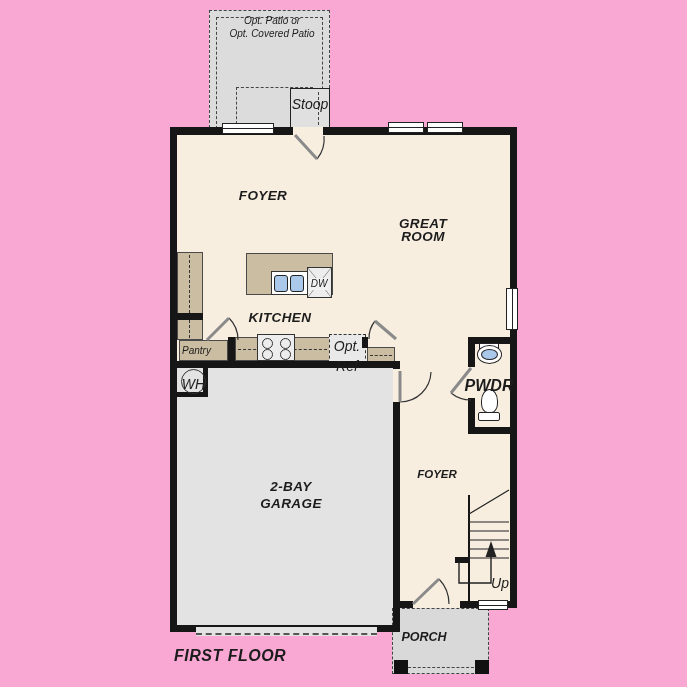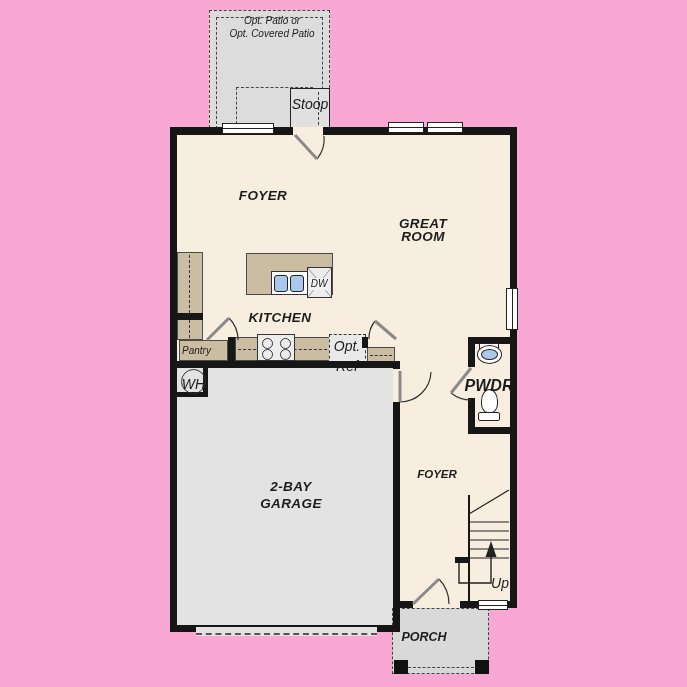--- a/index.html
+++ b/index.html
@@ -203,14 +203,15 @@
   <div class="lbl xs ctr" style="left:347px;top:338px;">Opt.</div>
   <div class="lbl xs ctr" style="left:347px;top:358px;">Ref</div>
   <div class="lbl sm ctr dwlbl" style="left:319px;top:278px;">DW</div>
   <div class="lbl tiny ctr" style="left:193.5px;top:376px;">WH</div>
   <div class="lbl big ctr" style="left:291px;top:479px;">2-BAY</div>
   <div class="lbl big ctr" style="left:291px;top:496px;">GARAGE</div>
   <div class="lbl med ctr" style="left:437px;top:468px;">FOYER</div>
   <div class="lbl pwdr-l ctr" style="left:489px;top:376px;">PWDR</div>
   <div class="lbl xs ctr" style="left:452px;top:575px;margin-left:48px;">Up</div>
   <div class="lbl porch-l ctr" style="left:424px;top:630px;">PORCH</div>
+  <div class="lbl title-l" style="left:174px;top:646px;">FIRST FLOOR</div>
 
 </div>
 
 </body></html>

